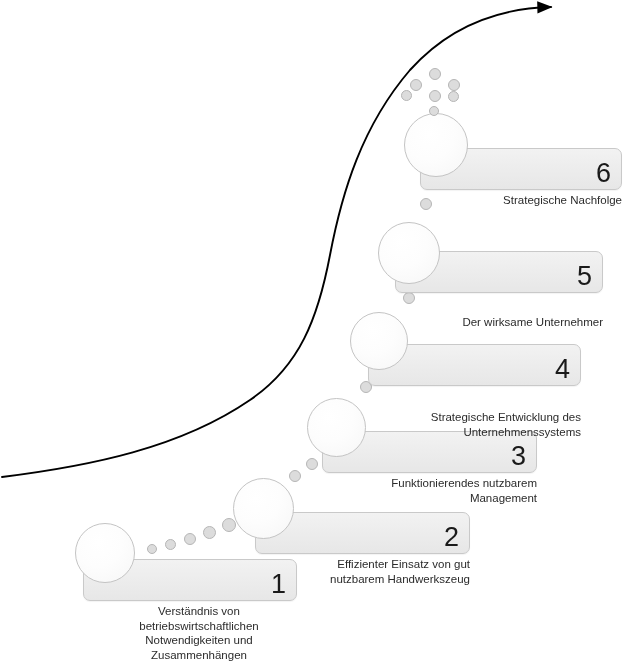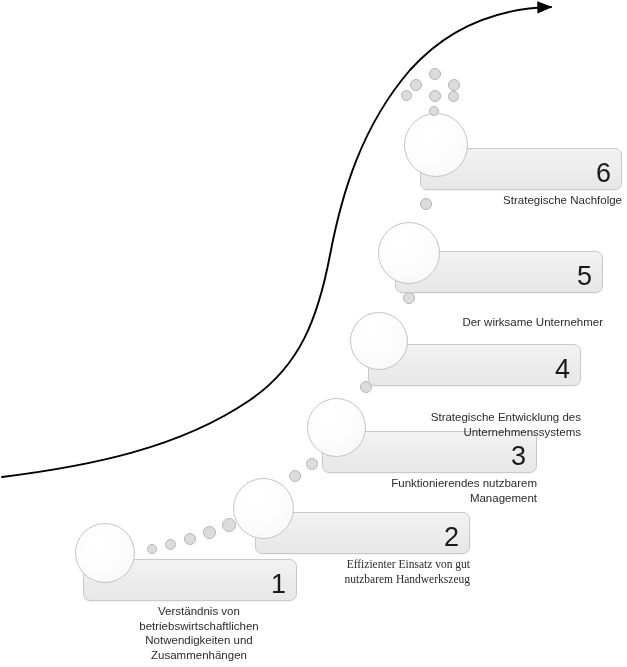--- a/index.html
+++ b/index.html
@@ -98,21 +98,21 @@
 Zusammenhängen</div>
   </div>
 
   <div class="step">
     <div class="dot" style="left:289px;top:470px;width:12px;height:12px;"></div>
     <div class="dot" style="left:306px;top:458px;width:12px;height:12px;"></div>
     <div class="step-box" style="left:255px;top:512px;width:215px;">
       <span class="step-num">2</span>
     </div>
     <div class="step-circle" style="left:233px;top:478px;width:61px;height:61px;"></div>
-    <div class="step-label" style="left:272px;top:557px;width:198px;font-family:Liberation Serif, serif;">Effizienter Einsatz von gut
+    <div class="step-label" style="left:272px;top:557px;width:198px;">Effizienter Einsatz von gut
 nutzbarem Handwerkszeug</div>
   </div>
 
   <div class="step">
     <div class="dot" style="left:360px;top:381px;width:12px;height:12px;"></div>
     <div class="step-box" style="left:322px;top:431px;width:215px;">
       <span class="step-num">3</span>
     </div>
     <div class="step-circle" style="left:307px;top:398px;width:59px;height:59px;"></div>
     <div class="step-label" style="left:339px;top:476px;width:198px;">Funktionierendes nutzbarem

